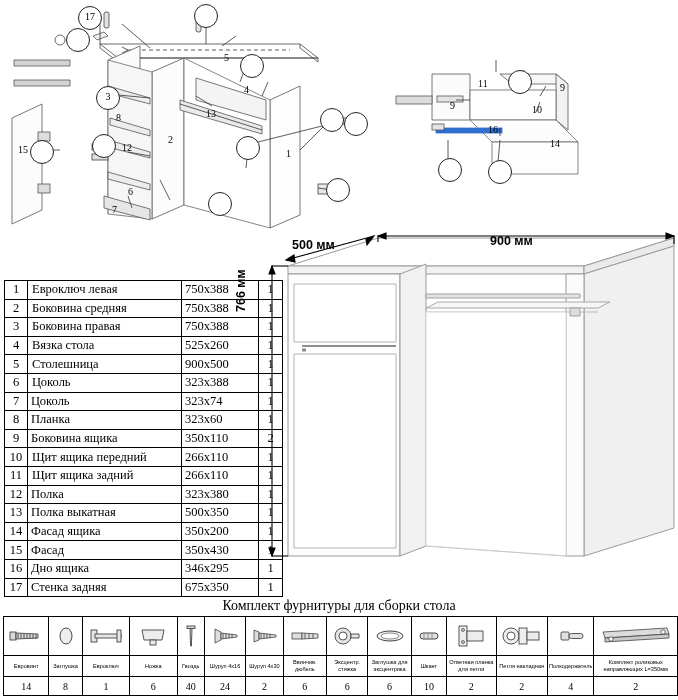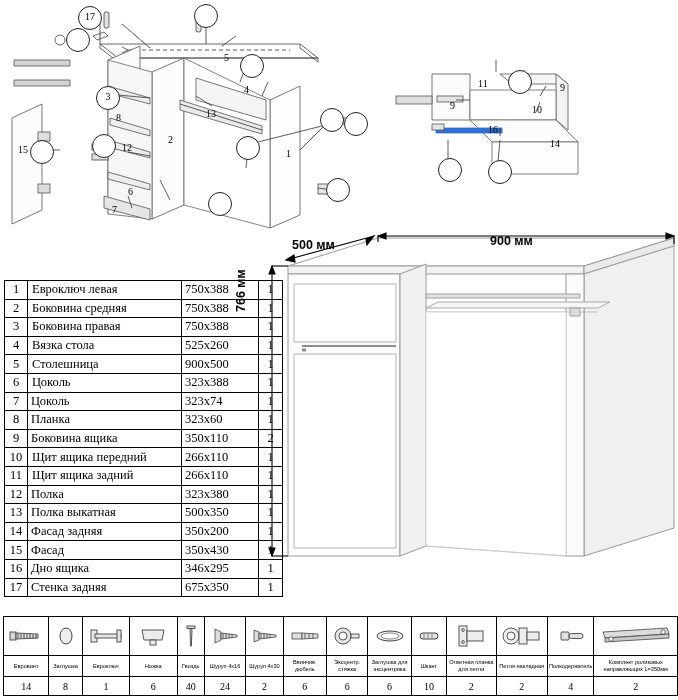--- a/index.html
+++ b/index.html
@@ -329,21 +329,21 @@
           <td class="qt">1</td>
         </tr>
       <tr>
           <td class="idx">13</td>
           <td class="nmc">Полка выкатная</td>
           <td class="sz">500х350</td>
           <td class="qt">1</td>
         </tr>
       <tr>
           <td class="idx">14</td>
-          <td class="nmc">Фасад задняя</td>
+          <td class="nmc">Фасад ящика</td>
           <td class="sz">350х200</td>
           <td class="qt">1</td>
         </tr>
       <tr>
           <td class="idx">15</td>
           <td class="nmc">Фасад</td>
           <td class="sz">350х430</td>
           <td class="qt">1</td>
         </tr>
       <tr>
@@ -354,20 +354,21 @@
         </tr>
       <tr>
           <td class="idx">17</td>
           <td class="nmc">Стенка задняя</td>
           <td class="sz">675х350</td>
           <td class="qt">1</td>
         </tr>
     </tbody>
   </table>
 
+  <div class="fittitle">Комплект фурнитуры для сборки стола</div>
 
   <table class="fit">
     <tbody>
         <tr>
       <td class="pic" style="width:44px;">
         <svg class="fitsvg" width="40" height="32" viewBox="0 0 40 32">
           <g stroke="#333" fill="#d8d8d8" stroke-width="0.8">
             <rect x="4" y="12" width="6" height="8"></rect>
             <path d="M10 13 L32 14 L32 18 L10 19 Z"></path>
             <path d="M12 13.5 L12 18.5 M15 13.7 L15 18.5 M18 13.8 L18 18.6 M21 14 L21 18.7 M24 14 L24 18.8 M27 14.2 L27 18.9 M30 14.3 L30 19"></path>

